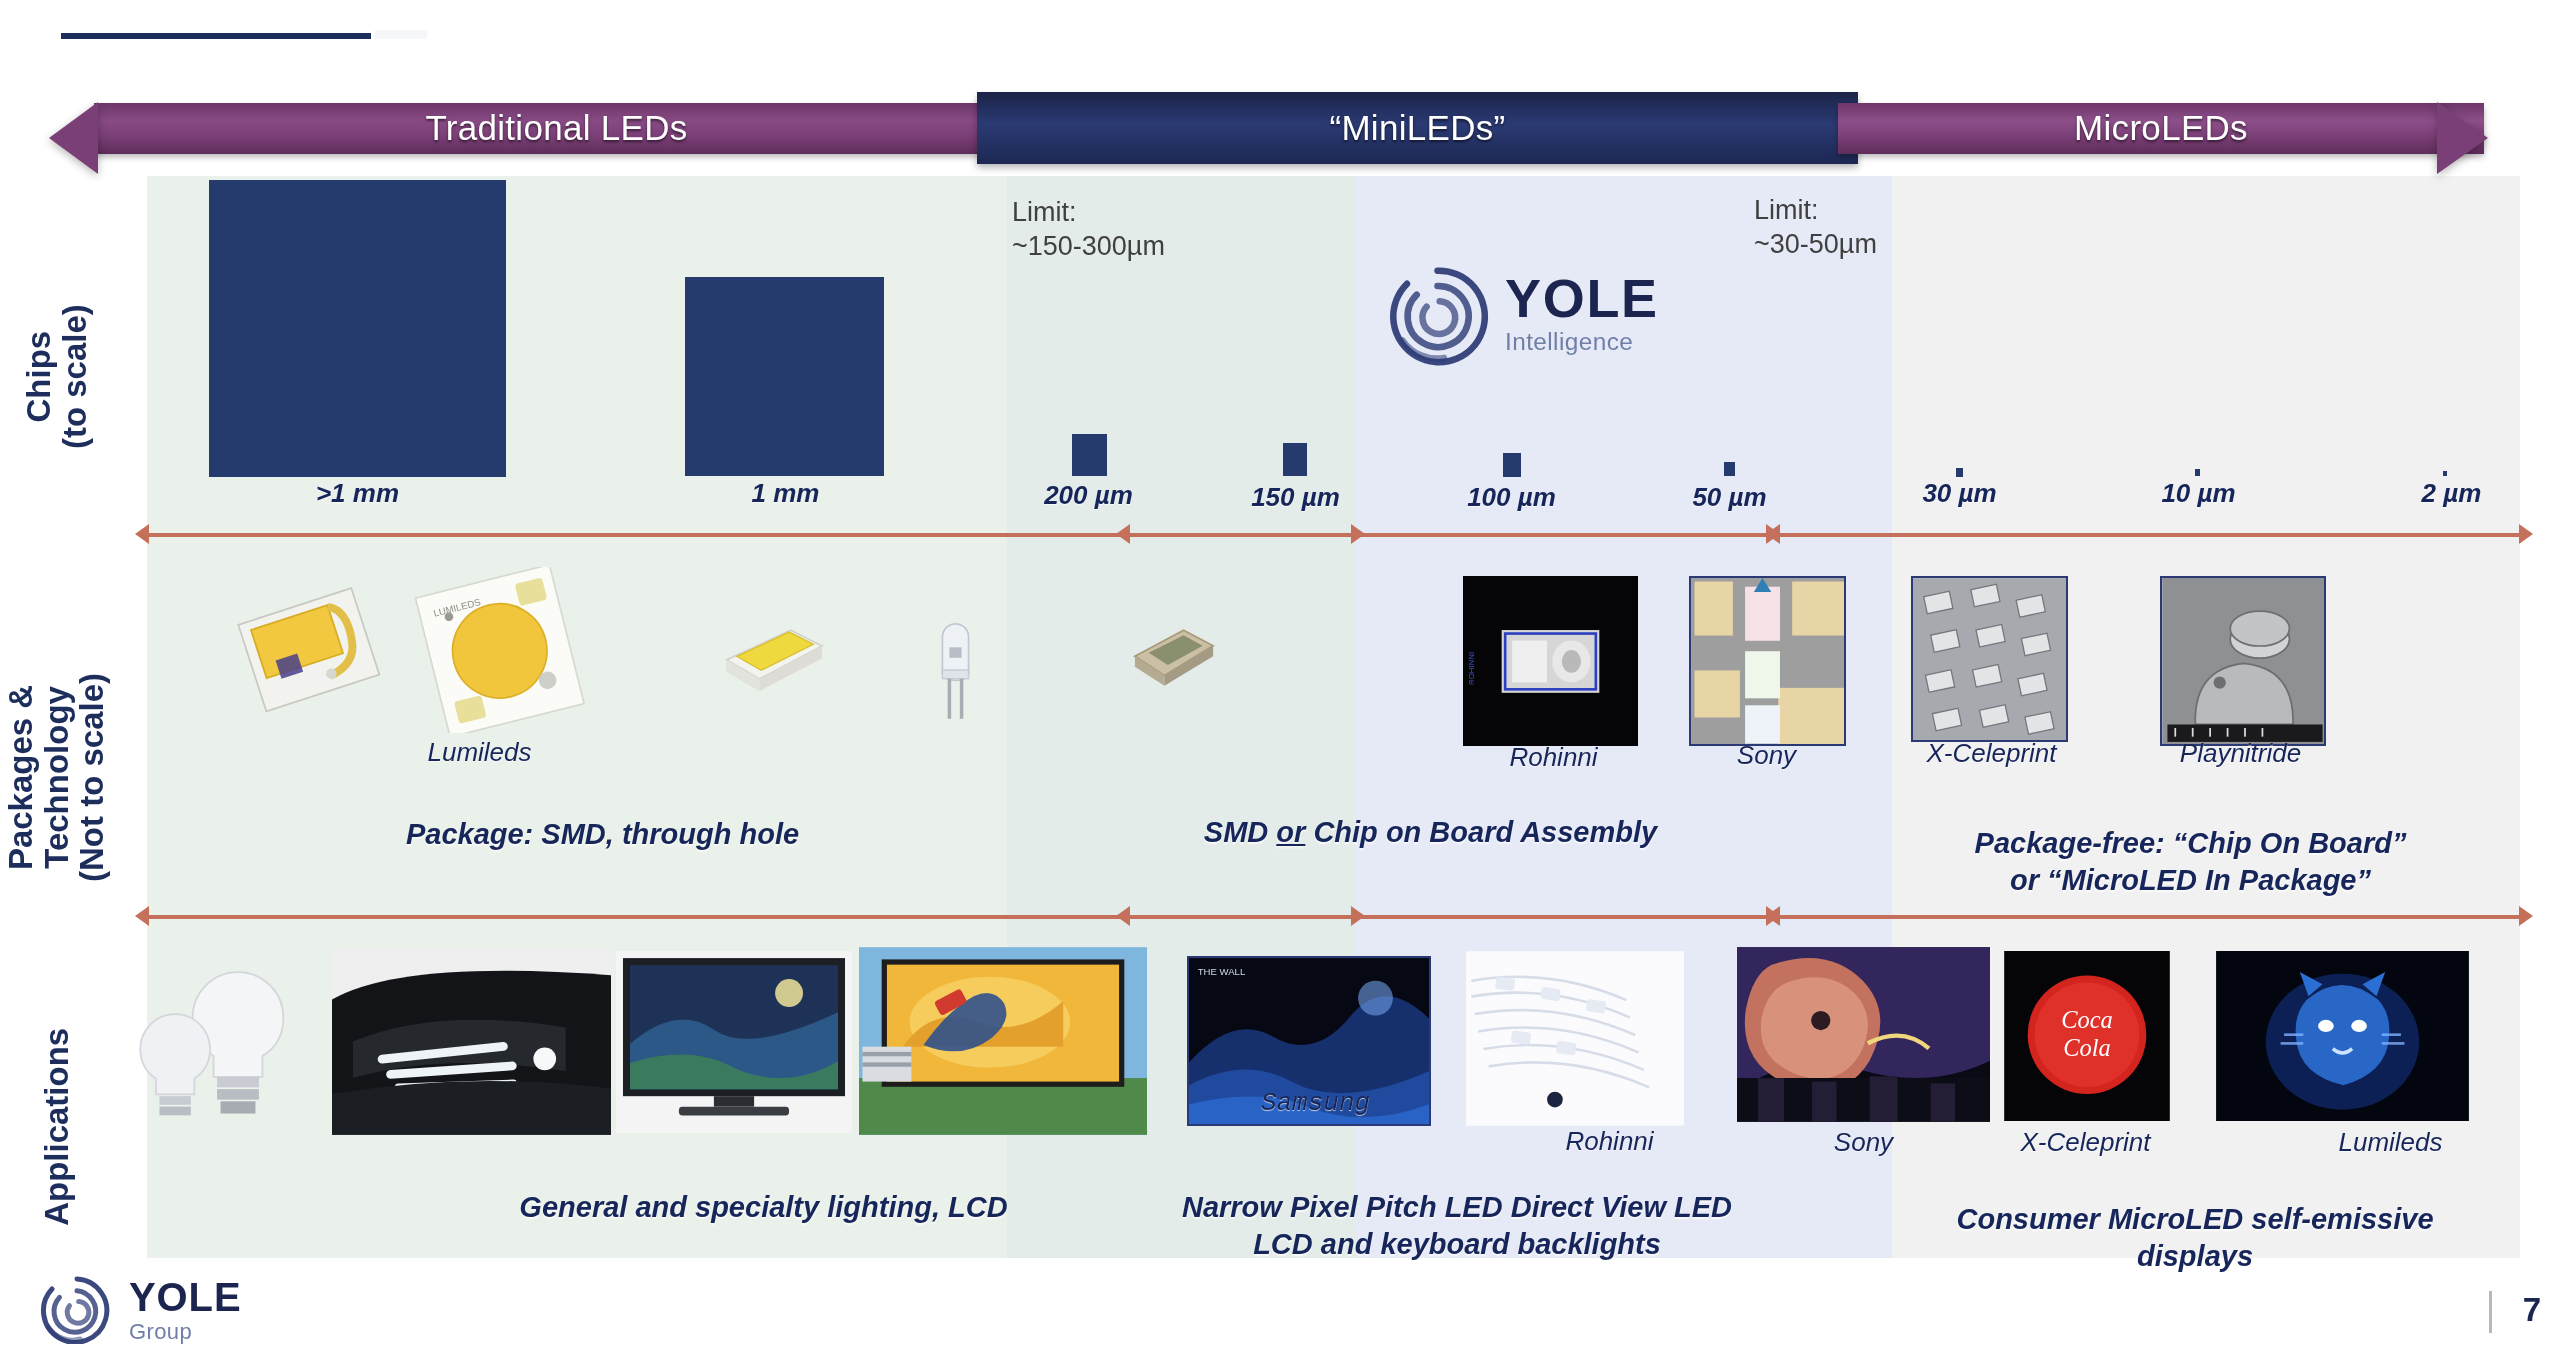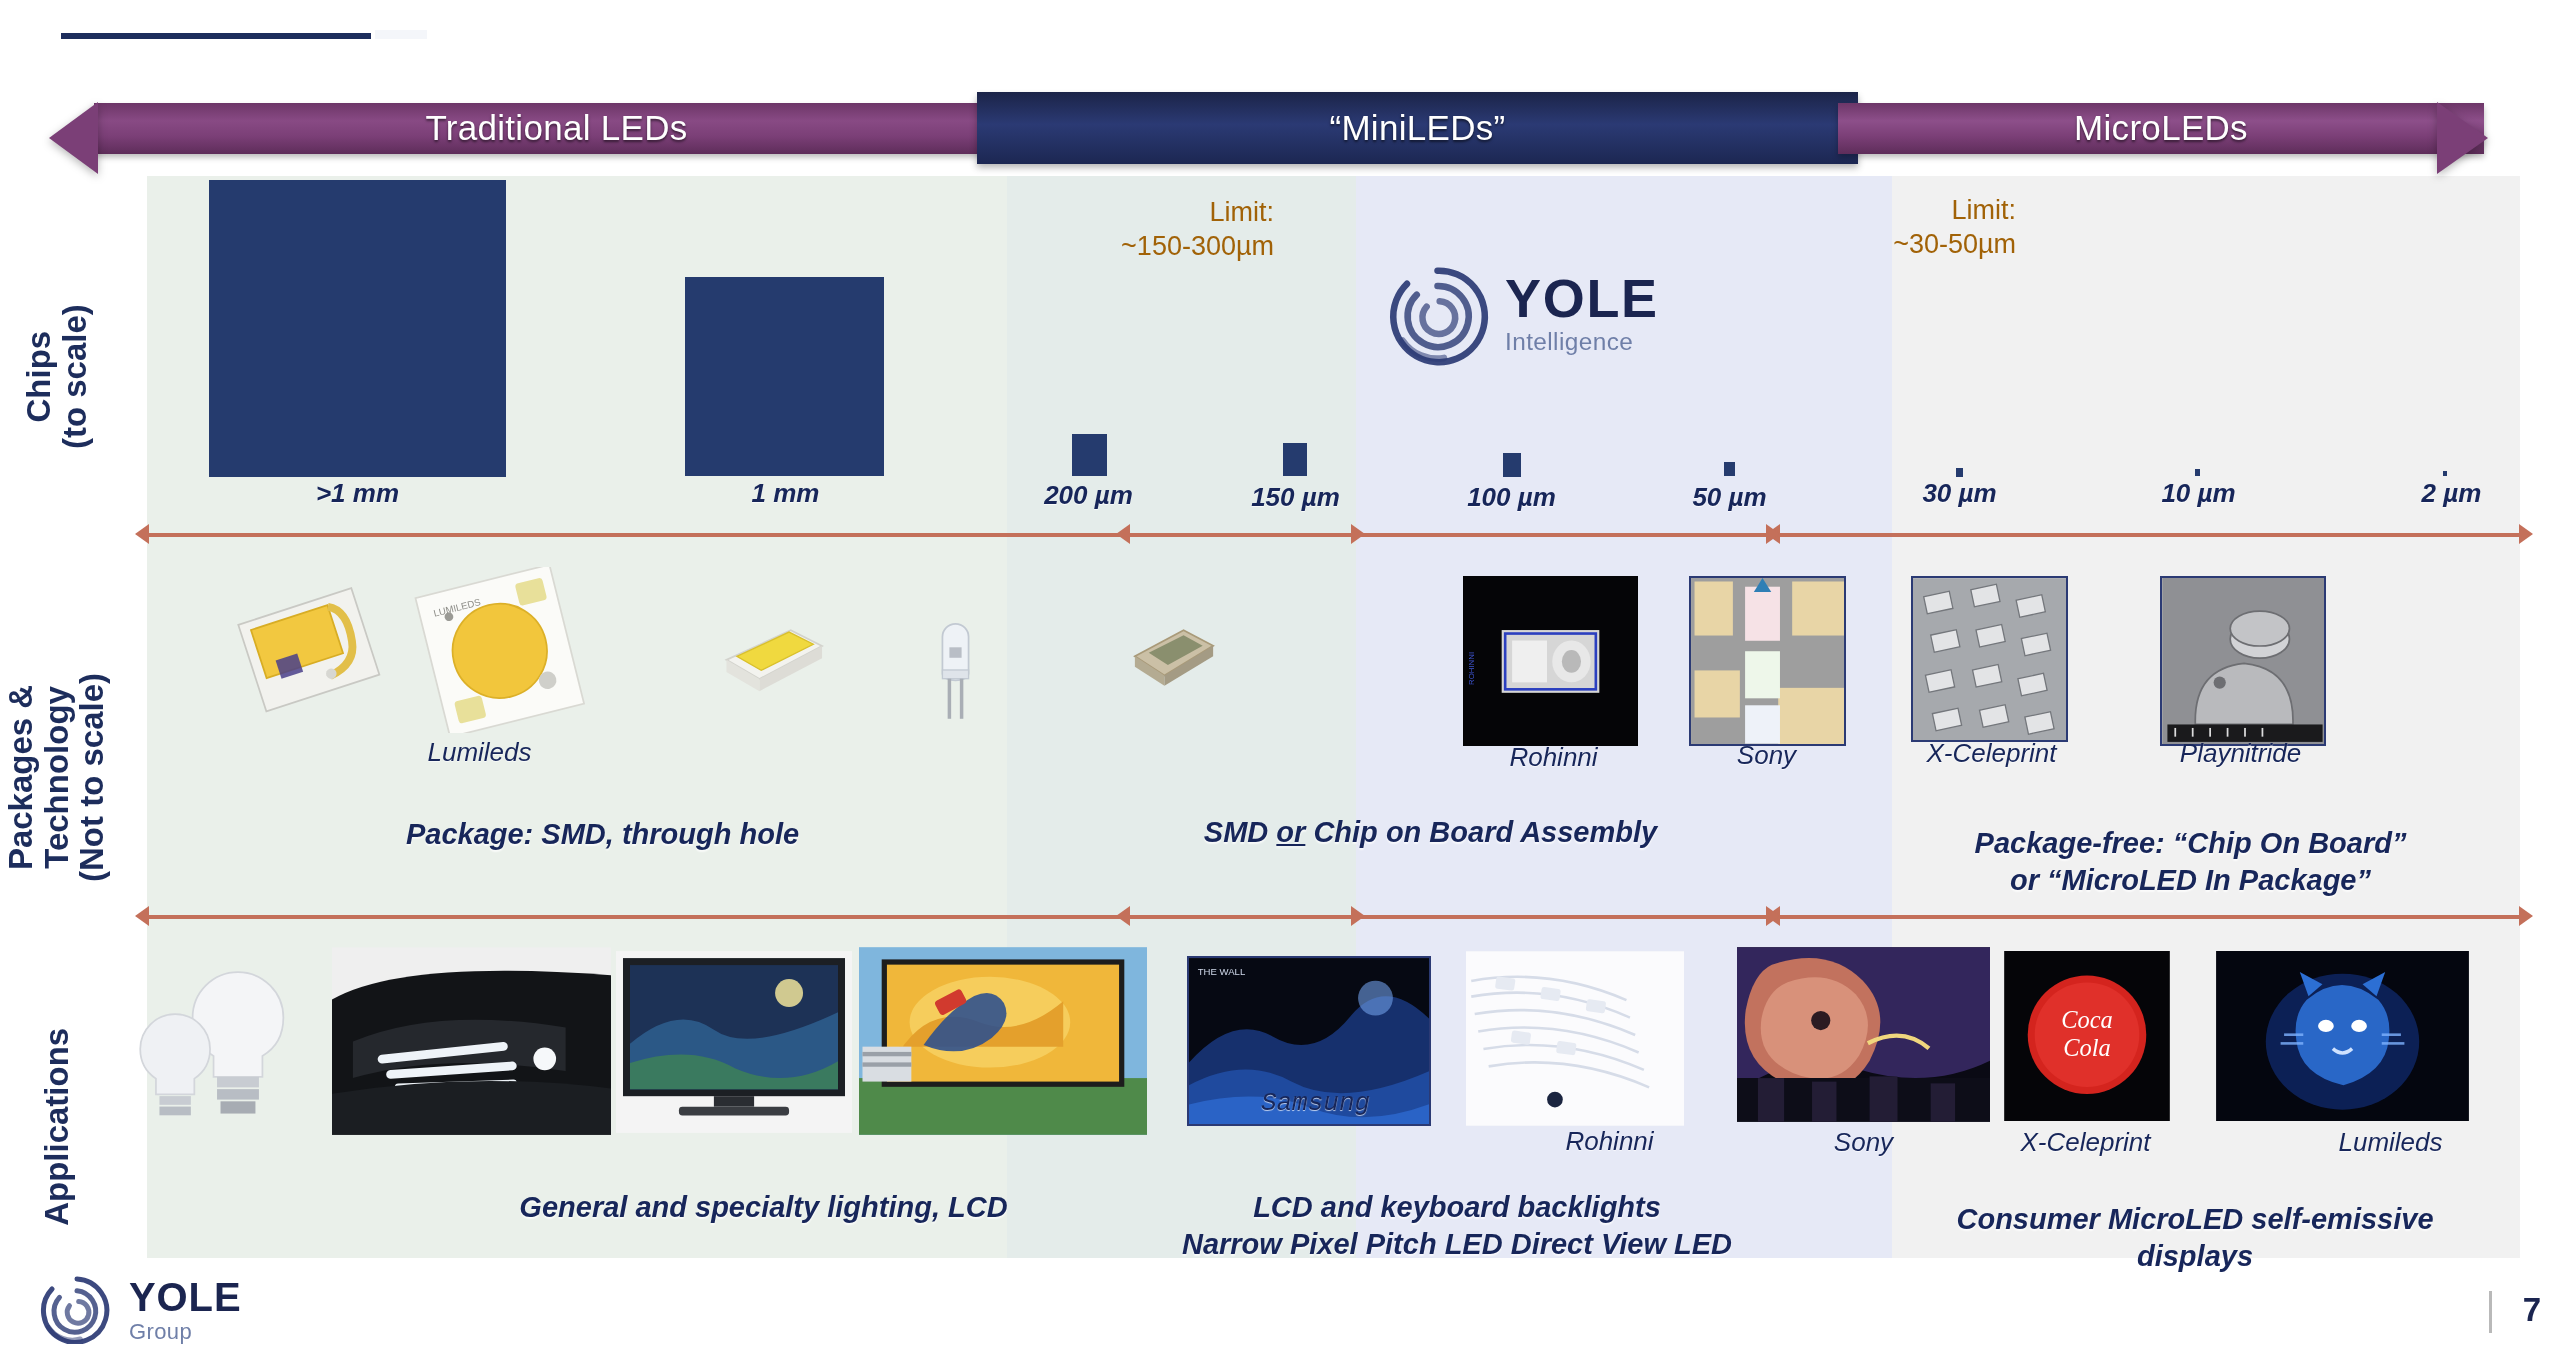--- a/index.html
+++ b/index.html
@@ -82,22 +82,22 @@
   .rot { transform:rotate(-90deg); }
 
   
   .chip { position:absolute; background:#253b6e; }
   .chiplbl {
     position:absolute; color:#17265a; font-weight:bold; font-style:italic;
     font-size:26px; white-space:nowrap; text-align:center;
     text-shadow:0 0.9px 0.9px rgba(255,255,255,.8);
   }
   .limit {
-    position:absolute; color:#a16207; font-size:27px; line-height:1.25;
-    text-align:right; white-space:nowrap;
+    position:absolute; color:#404040; font-size:27px; line-height:1.25;
+    text-align:left; white-space:nowrap;
   }
 
   
   .axis { position:absolute; height:4.4px; background:#c4705a; }
   .axis .tip { position:absolute; top:-8.7px; width:0; height:0;
     border-top:10.5px solid transparent; border-bottom:10.5px solid transparent; }
   .tip-l { border-right:14px solid #c4705a; }
   .tip-r { border-left:14px solid #c4705a; }
 
   
@@ -533,22 +533,22 @@
     <div class="caption" style="left:1505px;top:1126px;width:209px;">Rohinni</div>
     <div class="caption" style="left:1759px;top:1127px;width:209px;">Sony</div>
     <div class="caption" style="left:1981px;top:1127px;width:209px;">X-Celeprint</div>
     <div class="caption" style="left:2286px;top:1127px;width:209px;">Lumileds</div>
 
     <div class="blurb" style="left:419px;top:1189px;width:689px;">
       <div>General and specialty lighting, LCD</div>
     </div>
 
     <div class="blurb" style="left:1134px;top:1189px;width:646px;">
+      <div>Narrow Pixel Pitch LED Direct View LED</div>
       <div>LCD and keyboard  backlights</div>
-      <div>Narrow Pixel Pitch LED Direct View LED</div>
     </div>
 
     <div class="blurb" style="left:1824px;top:1201px;width:742px;">
       <div>Consumer MicroLED self-emissive</div>
       <div>displays</div>
     </div>
   </div>
 
   <div class="footer">
     <div class="footer-logo">

